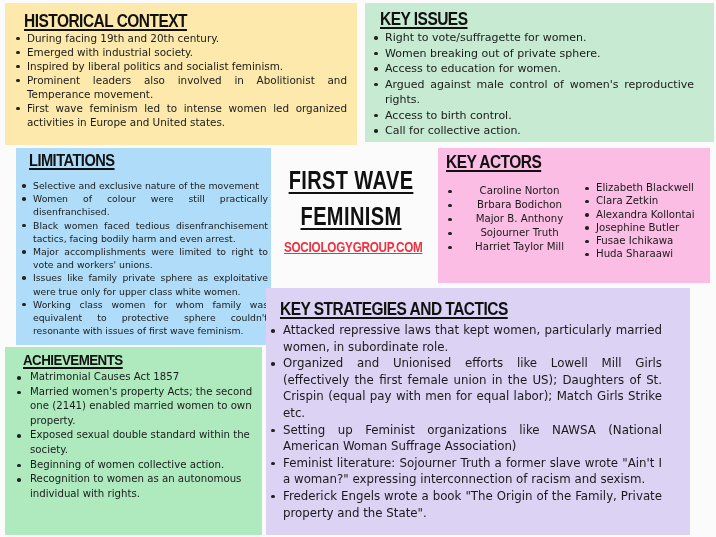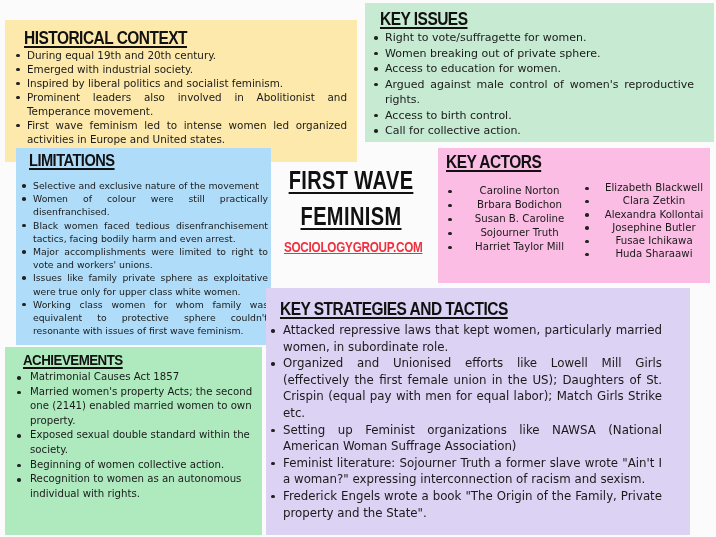--- a/index.html
+++ b/index.html
@@ -32,21 +32,21 @@
   li::before {
     content: "";
     position: absolute;
     left: 3px;
     width: 3.5px; height: 3.5px;
     background: #222;
     border-radius: 50%;
   }
 
   
-  #hist { left: 5px; top: 20px; width: 352px; height: 142px; background: #fde9ab; padding: 8px 10px 0 8px; }
+  #hist { left: 5px; top: 3px; width: 352px; height: 142px; background: #fde9ab; padding: 8px 10px 0 8px; }
   #hist .heading { font-size: 18px; margin-left: 11px; line-height: 20px; }
   #hist li { font-size: 10.4px; line-height: 14px; }
   #hist li::before { top: 5.5px; }
 
   
   #issues { left: 365px; top: 3px; width: 349px; height: 139px; background: #c7ead3; padding: 6px 20px 16px 6px; }
   #issues .heading { font-size: 18px; margin-left: 9px; line-height: 20px; margin-bottom: 1px; }
   #issues li { font-size: 11px; line-height: 15.5px; }
   #issues li::before { top: 6px; }
 
@@ -72,42 +72,42 @@
     letter-spacing: -0.3px;
   }
 
   
   #actors { left: 438px; top: 148px; width: 272px; height: 135px; background: #fbbde4; padding: 3px 20px 0 5px; }
   #actors .heading { font-size: 18px; margin-left: 3px; line-height: 22px; }
   .actor-cols { position: relative; }
   #actors ul.col1 { position: absolute; left: 2px; top: 11px; width: 135px; }
   #actors ul.col2 { position: absolute; left: 139px; top: 8px; width: 130px; }
   #actors .col1 li { font-size: 10.2px; line-height: 14px; text-align: center; }
-  #actors .col2 li { font-size: 10.2px; line-height: 13.3px; text-align: center; }
+  #actors .col2 li { font-size: 10.2px; line-height: 13.3px; text-align: left; }
   #actors li::before { top: 5.5px; }
 
   
   #strat { left: 266px; top: 288px; width: 424px; height: 247px; background: #dcd2f3; padding: 10px 28px 0 3px; }
   #strat .heading { font-size: 18px; margin-left: 11px; line-height: 22px; margin-bottom: 2px; }
   #strat li { font-size: 11.8px; line-height: 16.6px; padding-left: 14px; }
   #strat li::before { top: 7px; left: 2px; }
 
   
   #achieve { left: 5px; top: 347px; width: 257px; height: 188px; background: #afeabf; padding: 3px 6px 0 6px; }
   #achieve .heading { font-size: 15.5px; margin-left: 12px; line-height: 20px; }
   #achieve li { font-size: 10.2px; line-height: 14.6px; text-align: left; padding-left: 19px; }
   #achieve li::before { top: 6px; left: 6px; }
 </style>
 </head>
 <body>
 
 <section class="panel" id="hist">
   <h2 class="heading">HISTORICAL CONTEXT</h2>
   <ul>
-    <li>During equal 19th and 20th century.</li>
+    <li>During facing 19th and 20th century.</li>
     <li>Emerged with industrial society.</li>
     <li>Inspired by liberal politics and socialist feminism.</li>
     <li>Prominent leaders also involved in Abolitionist and Temperance movement.</li>
     <li>First wave feminism led to intense women led organized activities in Europe and United states.</li>
   </ul>
 </section>
 
 <section class="panel" id="issues">
   <h2 class="heading">KEY ISSUES</h2>
   <ul>
@@ -137,21 +137,21 @@
   <div class="big-title">FEMINISM</div>
   <div class="site">SOCIOLOGYGROUP.COM</div>
 </section>
 
 <section class="panel" id="actors">
   <h2 class="heading">KEY ACTORS</h2>
   <div class="actor-cols">
     <ul class="col1">
       <li>Caroline Norton</li>
       <li>Brbara Bodichon</li>
-      <li>Susan B. Caroline</li>
+      <li>Major B. Anthony</li>
       <li>Sojourner Truth</li>
       <li> Harriet Taylor Mill</li>
     </ul>
     <ul class="col2">
       <li>Elizabeth Blackwell</li>
       <li>Clara Zetkin</li>
       <li> Alexandra Kollontai</li>
       <li> Josephine Butler</li>
       <li>Fusae Ichikawa</li>
       <li>Huda Sharaawi</li>

